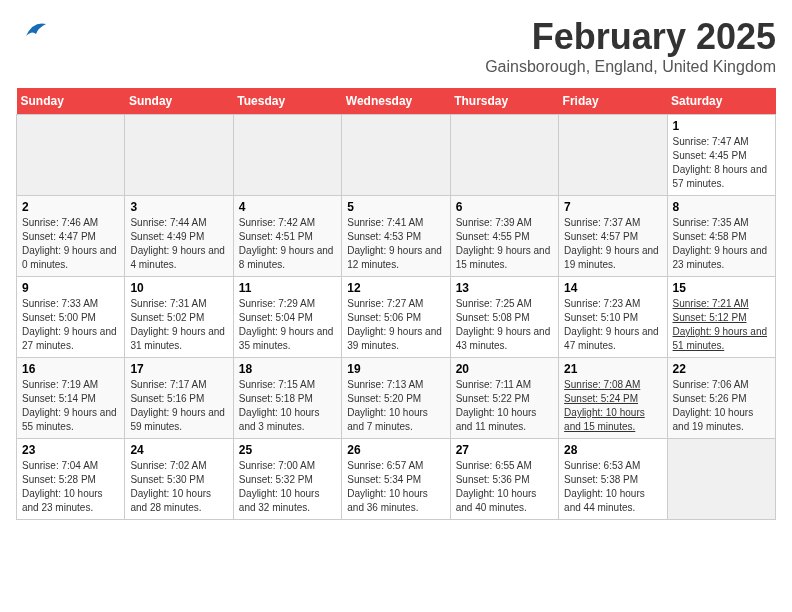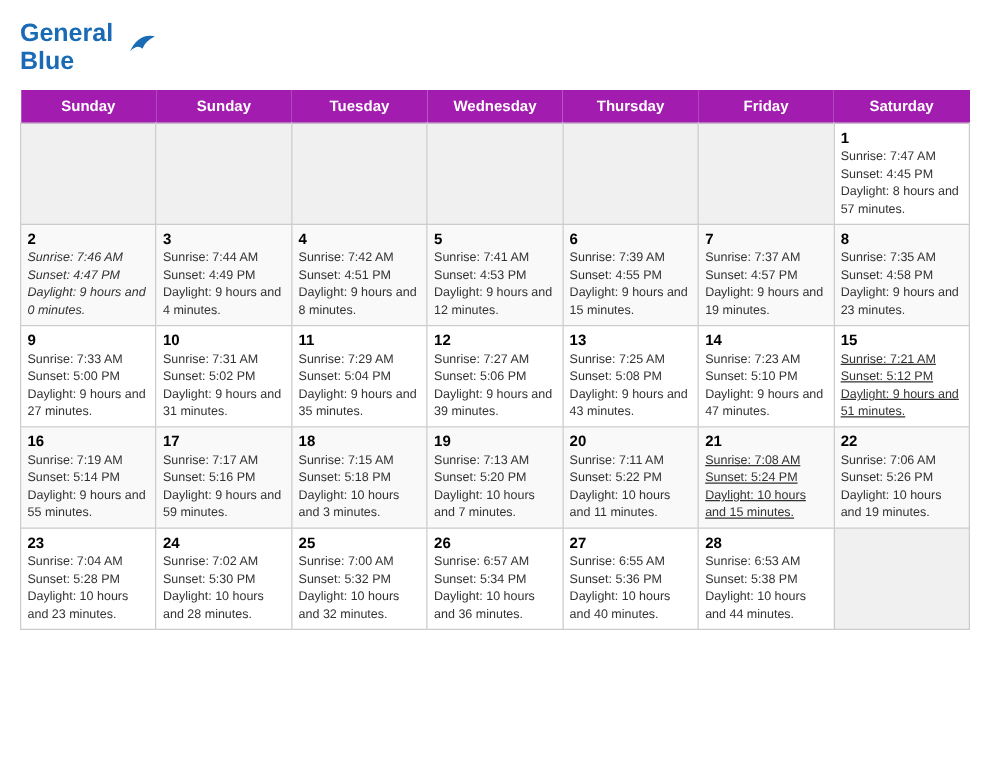--- a/index.html
+++ b/index.html
@@ -30,24 +30,24 @@
     .location {
       font-size: 16px;
       color: #555;
     }
     table {
       width: 100%;
       border-collapse: collapse;
       font-size: 11px;
     }
     thead th {
-      background: #a21caf;
+      background: #ef4444;
       color: #fff;
       padding: 6px 4px;
-      text-align: center;
+      text-align: left;
       font-size: 12px;
       font-weight: bold;
     }
     tbody td {
       border: 1px solid #ccc;
       vertical-align: top;
       padding: 4px 5px;
       width: calc(100% / 7);
       height: 80px;
       background: #fff;
@@ -69,30 +69,30 @@
     .empty-cell {
       background: #f0f0f0 !important;
     }
   </style>
 </head>
 <body>
 
 <div class="header">
   <div class="logo">
     <div style="display:flex; align-items:center; gap:4px;">
-      <div style="font-size:20px; font-weight:bold; color:#333; line-height:1.1;">
-        <span style="color:#1a6bb5;">General</span><br>
-        <span style="color:#1a6bb5;">Blue</span>
-      </div>
       <div style="margin-left:2px;">
         <svg width="30" height="30" viewBox="0 0 30 30">
           <path d="M8 20 Q15 5 28 8 Q20 12 18 18 Q14 14 8 20Z" fill="#1a6bb5"></path>
         </svg>
       </div>
     </div>
+  </div>
+  <div class="title-area">
+    <div class="month-title">February 2025</div>
+    <div class="location">Gainsborough, England, United Kingdom</div>
   </div>
 </div>
 
 <table>
   <thead>
     <tr>
     <th>Sunday</th>
         <th>Sunday</th>
         <th>Tuesday</th>
         <th>Wednesday</th>
@@ -112,21 +112,21 @@
         <td>
           <span class="day-num">1</span>
           <div class="day-info" style="white-space: pre-line;">Sunrise: 7:47 AM
 Sunset: 4:45 PM
 Daylight: 8 hours and 57 minutes.</div>
         </td>
       </tr>
       <tr>
         <td>
           <span class="day-num">2</span>
-          <div class="day-info" style="white-space: pre-line; font-style: italic;">Sunrise: 7:46 AM
+          <div class="day-info" style="white-space: pre-line;">Sunrise: 7:46 AM
 Sunset: 4:47 PM
 Daylight: 9 hours and 0 minutes.</div>
         </td>
         <td>
           <span class="day-num">3</span>
           <div class="day-info" style="white-space: pre-line;">Sunrise: 7:44 AM
 Sunset: 4:49 PM
 Daylight: 9 hours and 4 minutes.</div>
         </td>
         <td>

